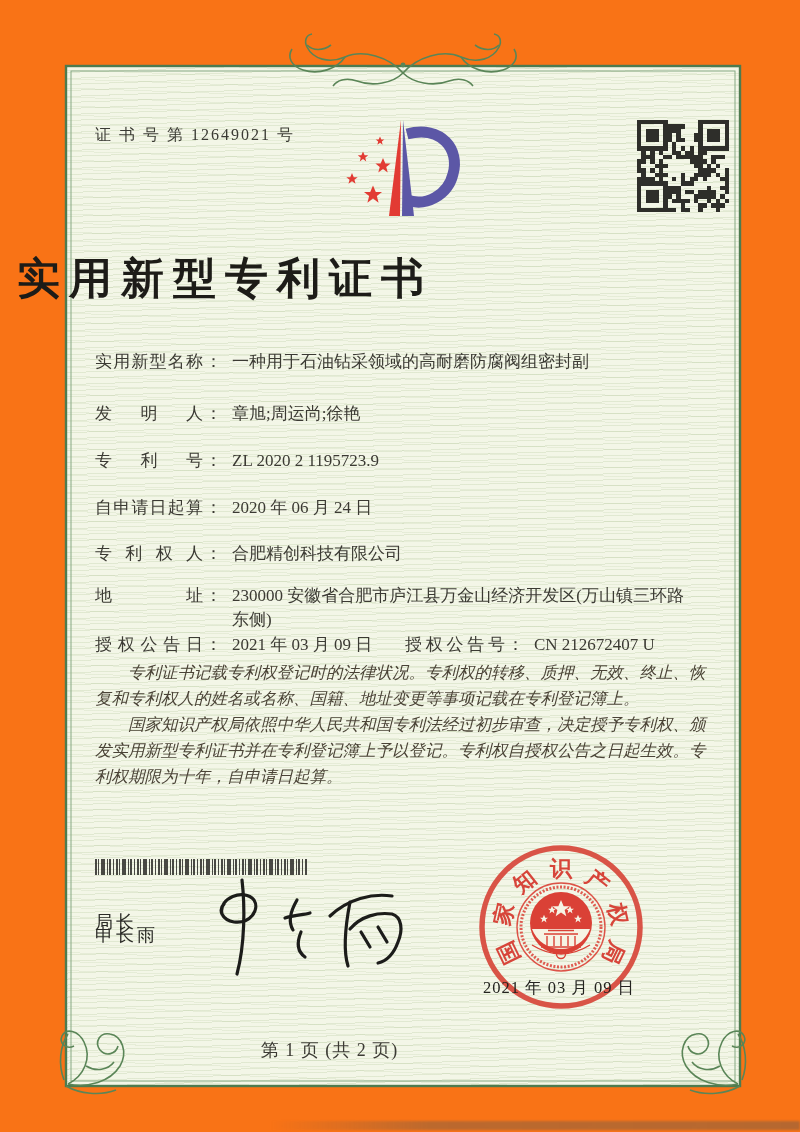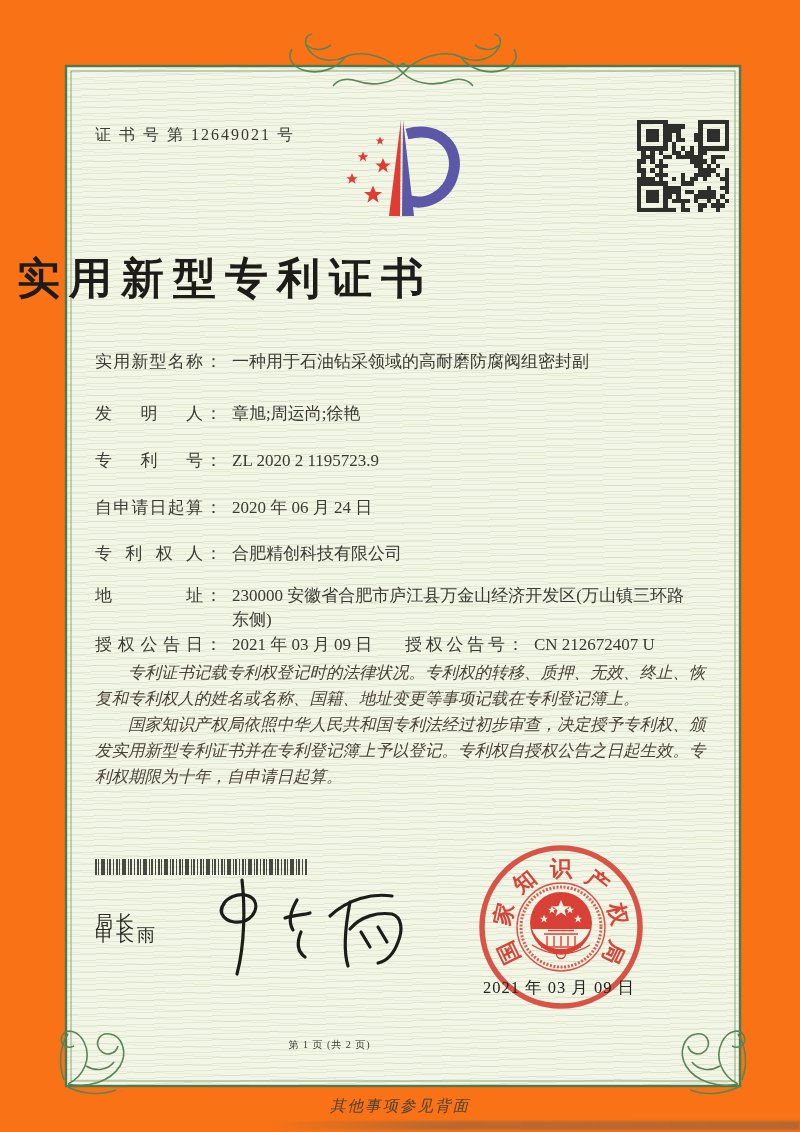--- a/index.html
+++ b/index.html
@@ -42,21 +42,21 @@
 
   .official-title{position:absolute;left:95px;top:910px;font-size:18px;color:#2b2b27;
     font-family:"Liberation Sans","DejaVu Sans",sans-serif;letter-spacing:3px;}
   .official-name{position:absolute;left:95px;top:923px;font-size:18px;color:#2b2b27;
     font-family:"Liberation Sans","DejaVu Sans",sans-serif;letter-spacing:3px;}
   .signature{position:absolute;left:200px;top:872px;width:225px;height:112px;}
 
   .seal{position:absolute;left:468px;top:834px;width:186px;height:186px;}
 
   .page-info{position:absolute;left:0;top:1038px;width:659px;text-align:center;
-    font-size:10px;color:#3c3b34;letter-spacing:1px;}
+    font-size:18px;color:#3c3b34;letter-spacing:1px;}
   .back-note{position:absolute;left:0;top:1096px;width:800px;text-align:center;
     font-size:15.5px;color:#4a4336;font-style:italic;letter-spacing:2px;}
 
   .bottom-shadow{position:absolute;left:270px;top:1121px;width:530px;height:9px;
     background:linear-gradient(to right, rgba(90,90,86,0), rgba(90,90,86,0.38) 30%, rgba(90,90,86,0.42));
     filter:blur(1px);}
 </style>
 </head>
 <body>
 
@@ -436,15 +436,14 @@
         <path d="M-14,9 L-14,19 M-7,9 L-7,19 M0,9 L0,19 M7,9 L7,19 M14,9 L14,19"></path>
         <path d="M-20,20 L20,20"></path>
         <path d="M-29,18 Q0,36 29,18"></path>
         <circle cy="27" r="4.5"></circle>
       </g>
     </g>
     <text x="-2" y="66" text-anchor="middle" fill="#23231f" font-size="16.5" letter-spacing="1" font-family="'Liberation Serif','DejaVu Serif',serif">2021 年 03 月 09 日</text>
   </svg>
 
   <div class="page-info">第 1 页 (共 2 页)</div>
-  <div class="back-note">其他事项参见背面</div>
   <div class="bottom-shadow"></div>
 </div>
 
 </body></html>

